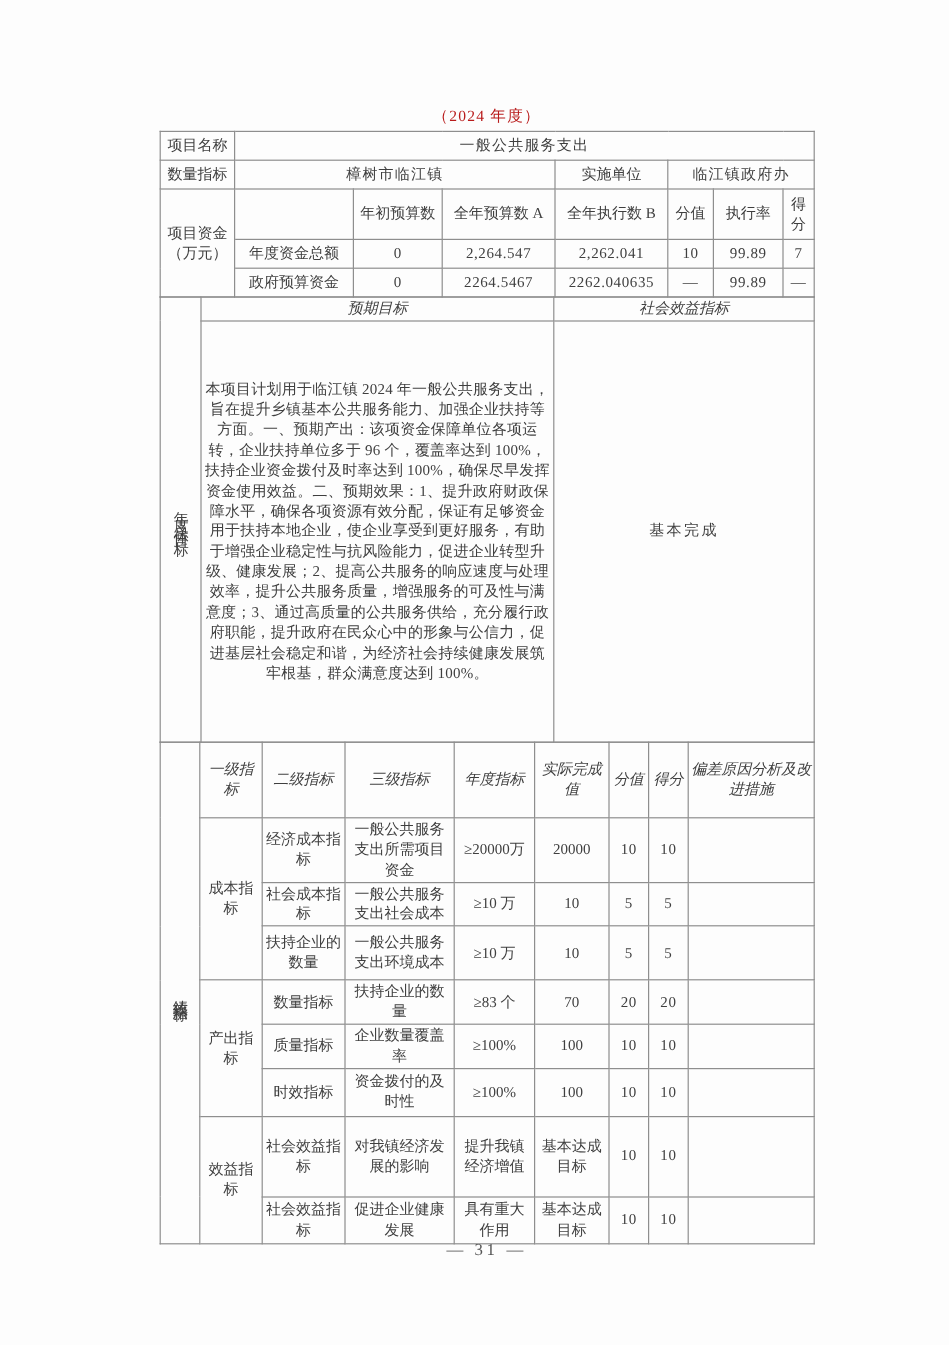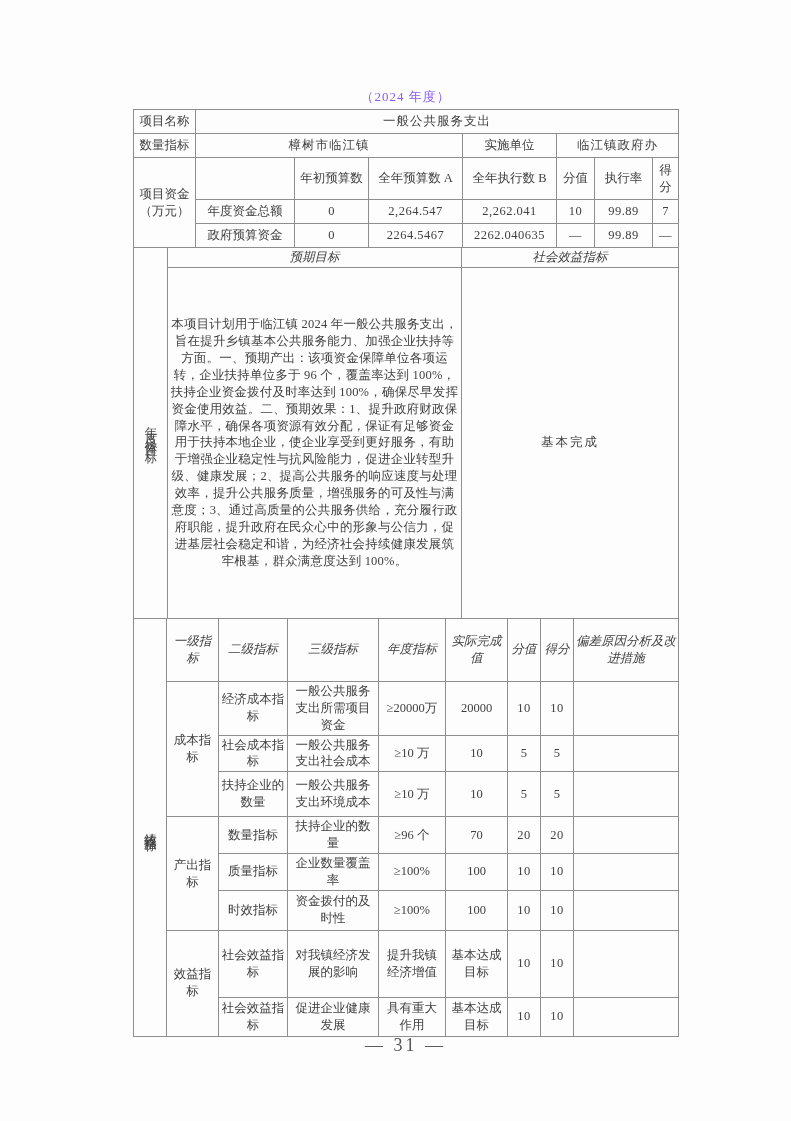--- a/index.html
+++ b/index.html
@@ -6,21 +6,21 @@
   body{
     width:791px;height:1121px;
     background:#fdfdfd;
     position:relative;
     font-family:"Liberation Serif","DejaVu Serif",serif;
     color:#3f3f3f;
     overflow:hidden;
   }
   .page-title{
     position:absolute;top:88px;left:133px;width:545px;
-    text-align:center;font-size:13px;color:#8b5cf6;
+    text-align:center;font-size:13px;color:#b91c1c;
     letter-spacing:1px;
   }
   .doc{position:absolute;left:133px;top:109px;width:545px;}
   table.tbl{border-collapse:collapse;table-layout:fixed;width:545px;}
   table.tbl + table.tbl{margin-top:-1px;}
   .tbl td{
     border:1px solid #8e8e8e;
     text-align:center;vertical-align:middle;
     font-size:12.5px;line-height:1.35;
     padding:1px 2px;
@@ -47,21 +47,21 @@
   }
   .done-cell{font-size:14.5px;letter-spacing:2px;}
   .hdr-small{font-size:12px;line-height:1.5;font-style:italic;}
   .c-l2{padding:0 6px;font-size:12.3px;line-height:1.8;}
   .c-l3{padding:0 1px;font-size:12.2px;text-align:left;padding-left:5px;line-height:1.8;}
   .c-annual{font-size:14.2px;line-height:1.6;}
   .c-actual{font-size:13.5px;line-height:1.6;}
   .pad-narrow{padding:0 8px;}
   .page-num{
     position:absolute;top:1035px;left:133px;width:545px;
-    text-align:center;font-size:18px;color:#555;letter-spacing:3px;
+    text-align:center;font-size:14px;color:#555;letter-spacing:3px;
   }
 </style>
 </head>
 <body>
 
 <div class="page-title">（2024 年度）</div>
 
 <div class="doc">
 
   <table class="tbl">
@@ -189,21 +189,21 @@
       <td class="c-annual">≥10 万</td>
       <td class="c-actual">10</td>
       <td class="num">5</td>
       <td class="num">5</td>
       <td></td>
     </tr>
     <tr style="height:32px">
       <td rowspan="3" class="c-l2">产出指标</td>
       <td class="c-l2">数量指标</td>
       <td class="c-l3">扶持企业的数量</td>
-      <td class="c-annual">≥96 个</td>
+      <td class="c-annual">≥83 个</td>
       <td class="c-actual">70</td>
       <td class="num">20</td>
       <td class="num">20</td>
       <td></td>
     </tr>
     <tr style="height:28px">
       <td class="c-l2">质量指标</td>
       <td class="c-l3">企业数量覆盖率</td>
       <td class="c-annual">≥100%</td>
       <td class="c-actual">100</td>

